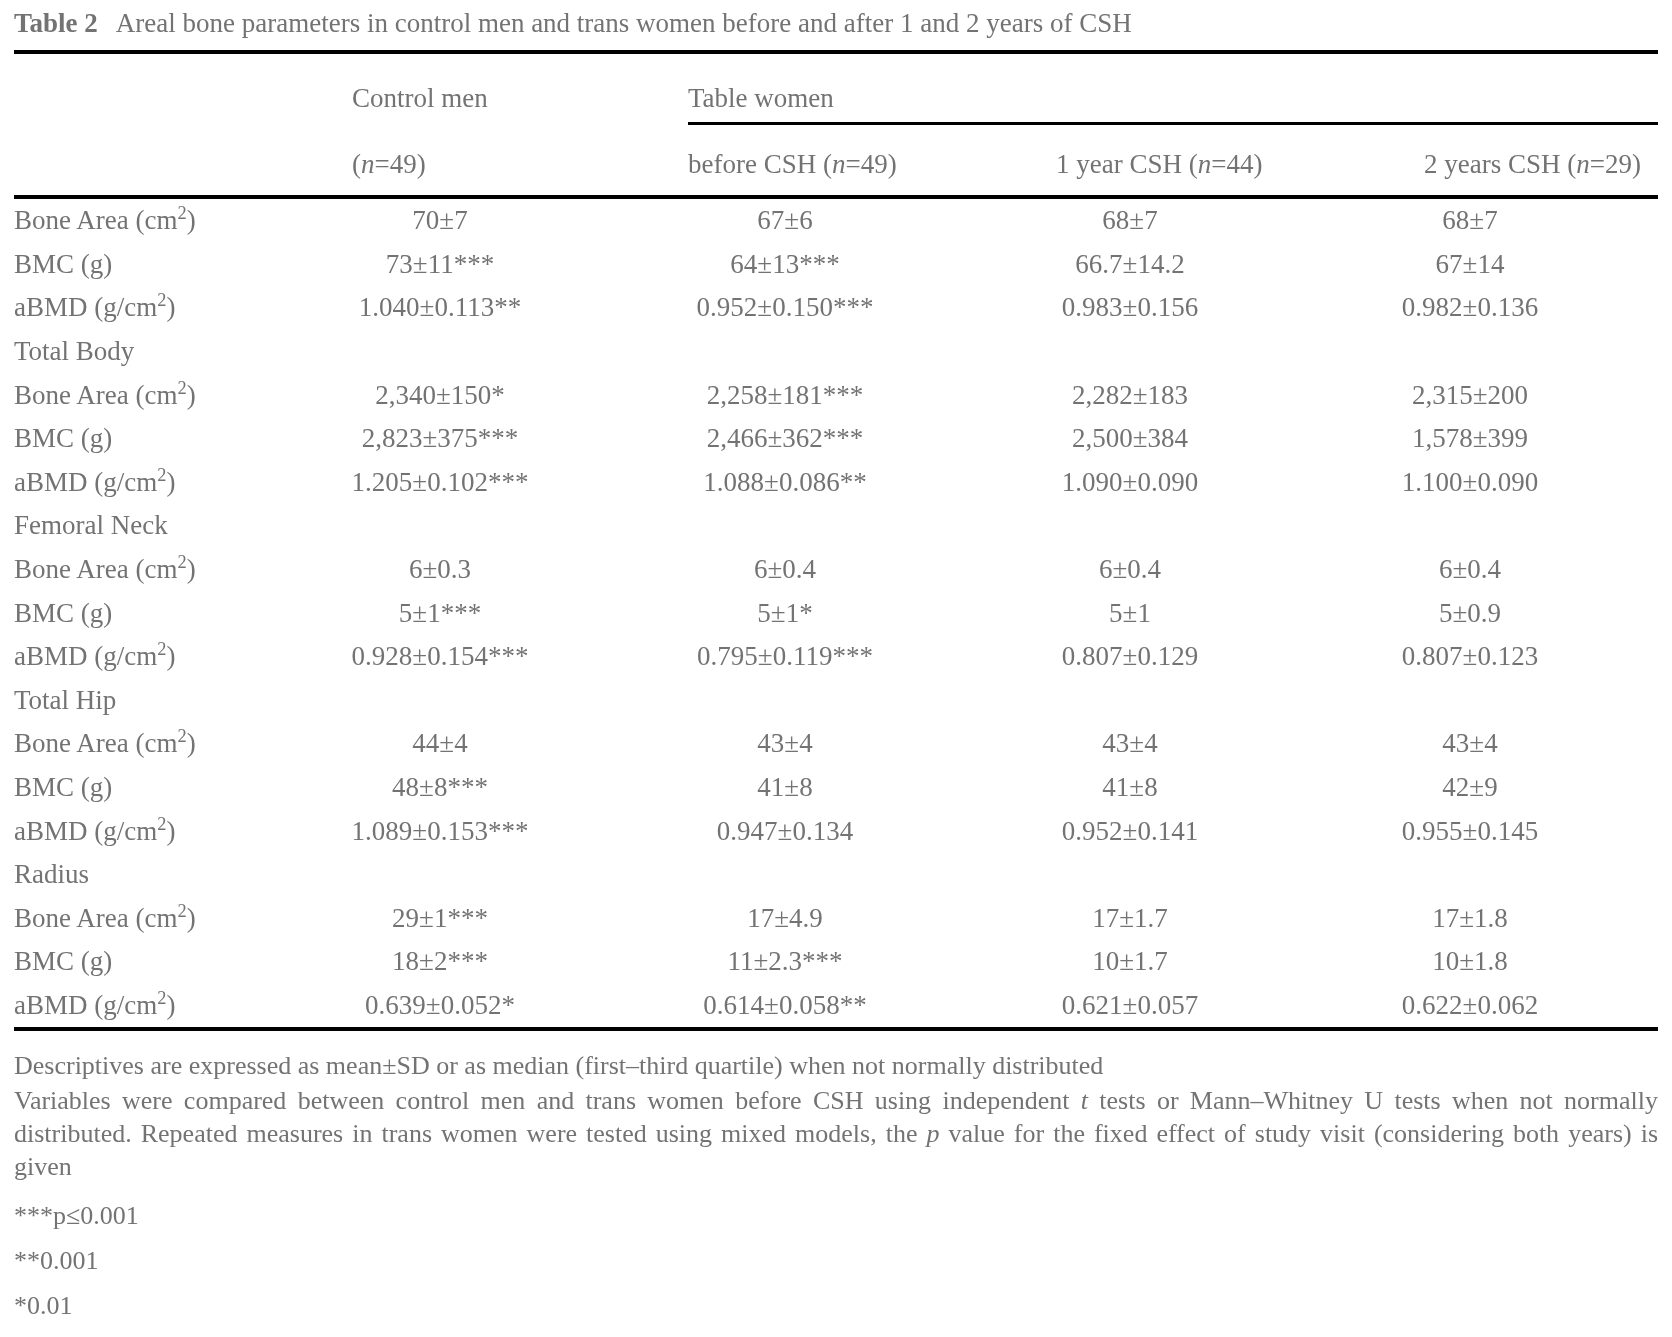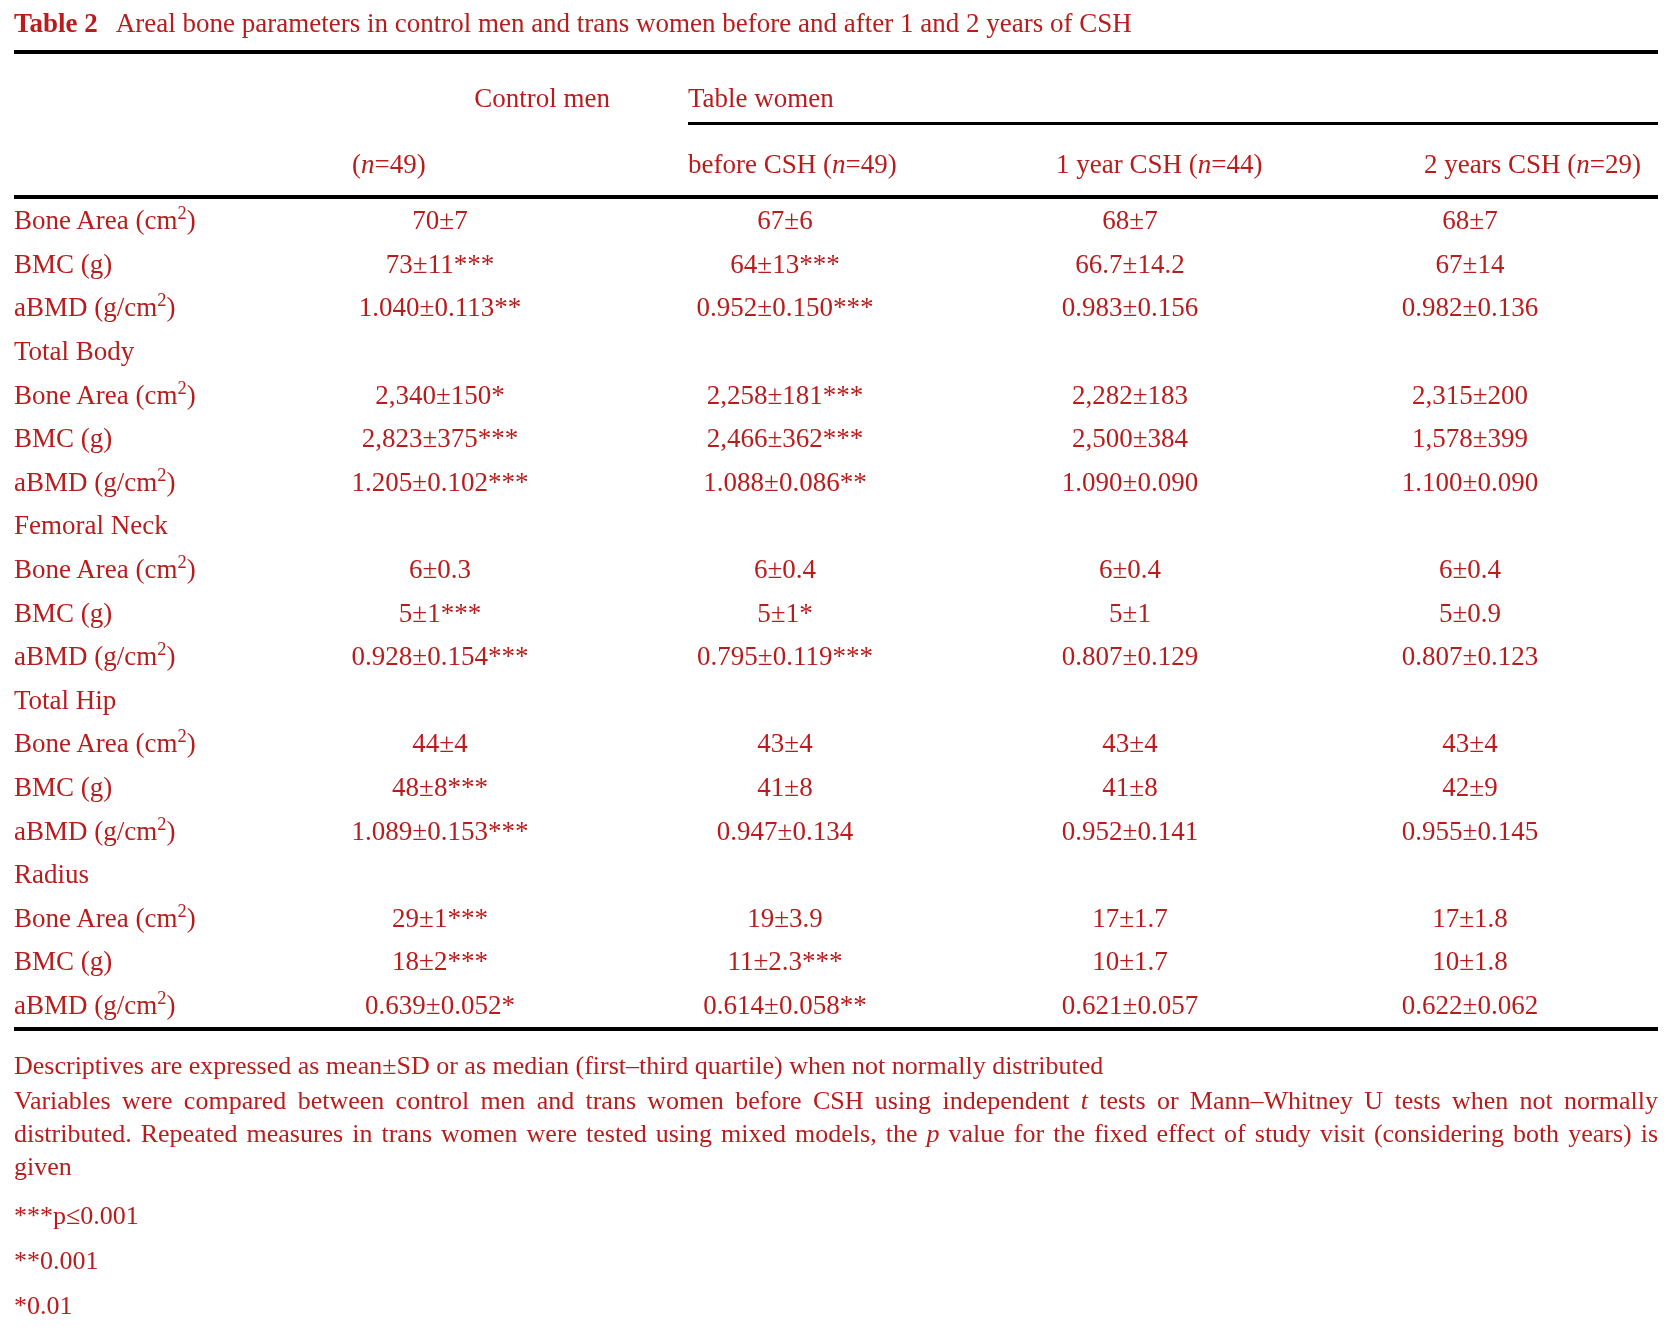--- a/index.html
+++ b/index.html
@@ -4,21 +4,21 @@
 <style>
   html, body { margin: 0; padding: 0; }
   body { background: #ffffff; }
   .page {
     position: relative;
     width: 1672px;
     height: 1337px;
     box-sizing: border-box;
     padding: 6px 14px 0 14px;
     background: #ffffff;
-    color: #b91c1c;
+    color: #737373;
     font-family: "Liberation Serif", "DejaVu Serif", serif;
     font-size: 27px;
     overflow: hidden;
   }
   .title {
     line-height: 34px;
     margin-bottom: 10px;
     white-space: nowrap;
   }
   .title .tlabel { font-weight: bold; margin-right: 18px; }
@@ -30,21 +30,21 @@
     border-top: 4px solid #000;
   }
   col.c1 { width: 256px; }
   col.c2 { width: 340px; }
   col.c3 { width: 350px; }
   col.c4 { width: 340px; }
   col.c5 { width: 358px; }
 
   thead td { font-weight: normal; text-align: left; padding: 0; }
   tr.rowA td { height: 60px; vertical-align: bottom; }
-  tr.rowA td.h-c2 { padding-left: 82px; padding-bottom: 11px; text-align: right; }
+  tr.rowA td.h-c2 { padding-left: 82px; padding-bottom: 11px; }
   .trans-wrap {
     margin-left: 78px;
     padding-bottom: 8px;
     border-bottom: 3px solid #000;
   }
   tr.rowB td { height: 62px; vertical-align: middle; padding-top: 8px; border-bottom: 4px solid #000; }
   tr.rowB td.h-c2 { padding-left: 82px; }
   td.h-c3 { padding-left: 78px; }
   td.h-c4 { padding-left: 96px; }
   td.h-c5 { padding-left: 124px; }
@@ -197,21 +197,21 @@
           <td class="val c3">0.947±0.134</td>
           <td class="val c4">0.952±0.141</td>
           <td class="val c5">0.955±0.145</td>
         </tr>
         <tr>
           <td colspan="5" class="sec">Radius</td>
         </tr>
         <tr>
           <td class="lbl">Bone Area (cm<sup>2</sup>)</td>
           <td class="val c2">29±1***</td>
-          <td class="val c3">19±3.9</td>
+          <td class="val c3">17±4.9</td>
           <td class="val c4">17±1.7</td>
           <td class="val c5">17±1.8</td>
         </tr>
         <tr>
           <td class="lbl">BMC (g)</td>
           <td class="val c2">18±2***</td>
           <td class="val c3">11±2.3***</td>
           <td class="val c4">10±1.7</td>
           <td class="val c5">10±1.8</td>
         </tr>

